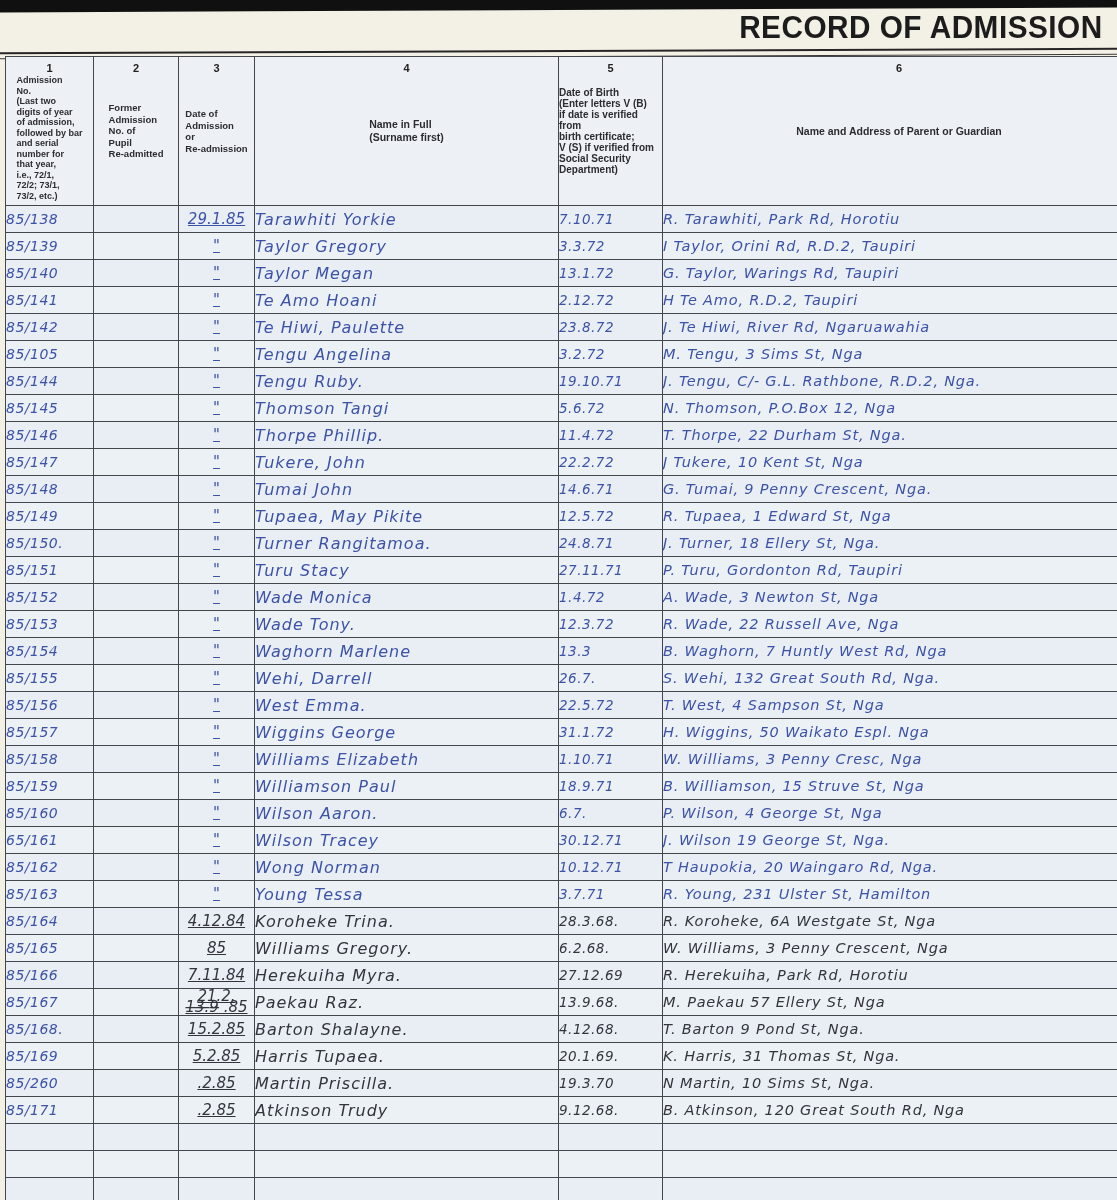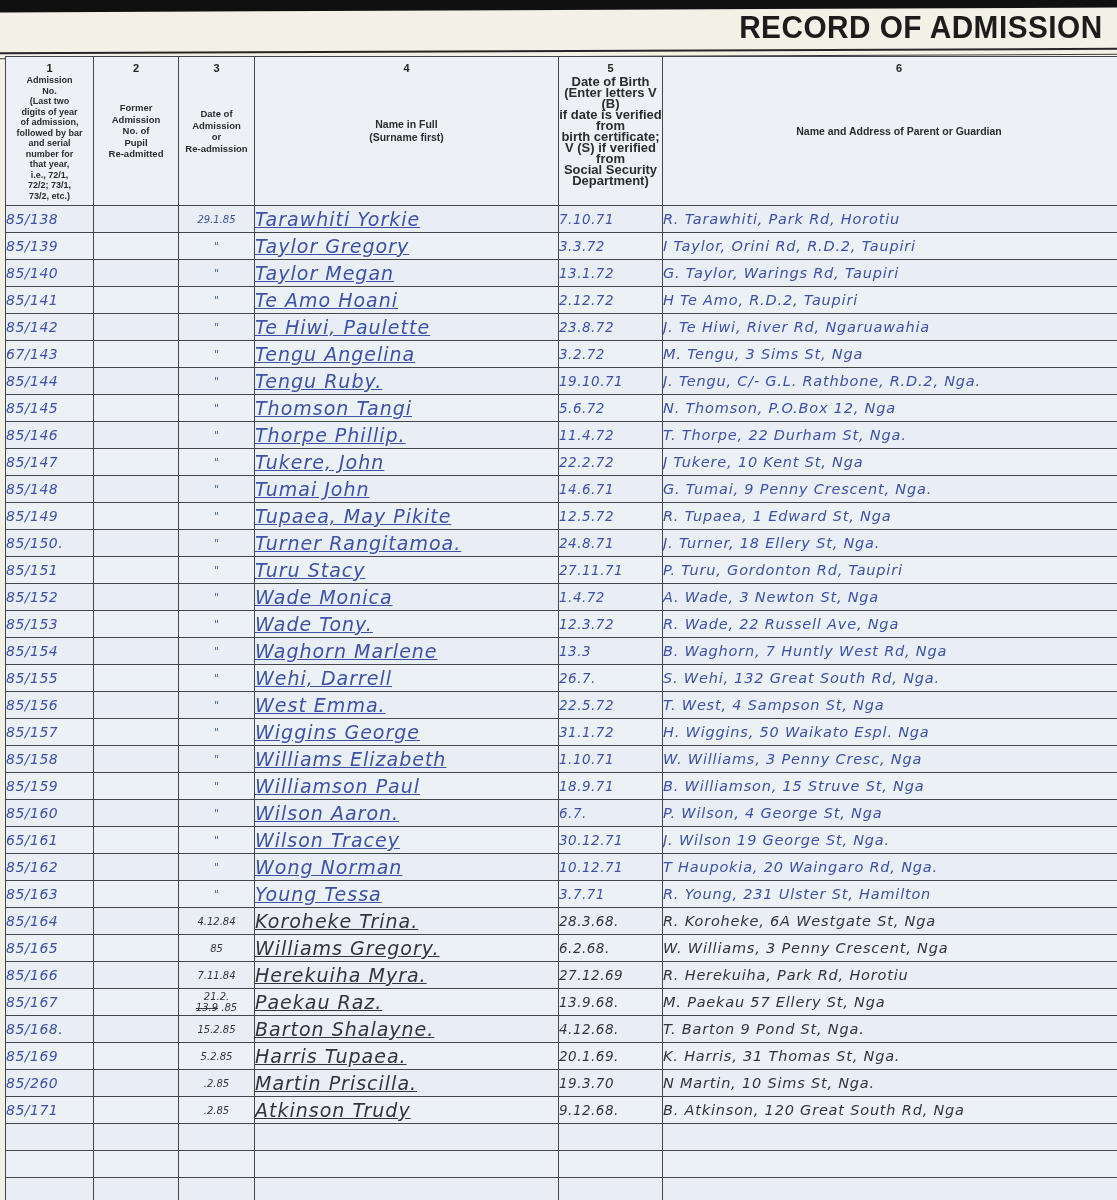--- a/index.html
+++ b/index.html
@@ -37,36 +37,36 @@
     background:#edf1f6;position:relative;height:148px;
     font-weight:normal;color:#28282c;vertical-align:middle;
   }
   .col-num{
     position:absolute;top:5px;left:0;width:100%;text-align:center;
     font-size:11px;font-weight:bold;color:#222;
   }
   .col-label{
     display:flex;align-items:center;justify-content:center;
     height:100%;width:100%;
-    white-space:pre-line;text-align:center;
+    white-space:pre-line;text-align:left;
     font-size:9.5px;line-height:11.5px;font-weight:bold;color:#2c2c30;
   }
   th.h1 .col-label{font-size:9px;line-height:10.5px;padding-top:14px;box-sizing:border-box;}
   th.h4 .col-label, th.h6 .col-label{font-size:10.5px;line-height:13px;}
-  th.h5 .col-label{font-size:13px;line-height:11px;}
+  th.h5 .col-label{font-size:10px;line-height:11px;}
   table.ledger td{
     height:26px;background:#e9eef5;
     font-family:"DejaVu Sans", sans-serif;font-style:italic;
     color:#3c52a6;vertical-align:middle;
   }
   tr:nth-child(even) td{background:#ecf1f6;}
   td.c-no{font-size:14px;padding-left:7px;letter-spacing:0.5px;color:#3c52a6;}
   td.c-former{}
-  td.c-date{font-size:10px;text-align:center;white-space:pre-line;line-height:11px;}
-  td.c-name{font-size:19px;padding-left:22px;letter-spacing:1px;white-space:nowrap;text-decoration:underline;}
+  td.c-date{font-size:15px;text-align:center;white-space:pre-line;line-height:11px;text-decoration:underline;}
+  td.c-name{font-size:16px;padding-left:22px;letter-spacing:1px;white-space:nowrap;}
   td.c-dob{font-size:13.5px;letter-spacing:0.5px;white-space:nowrap;}
   td.c-guardian{font-size:14.5px;padding-left:9px;letter-spacing:0.8px;white-space:nowrap;}
   tr.ink-dark td.c-date, tr.ink-dark td.c-name,
   tr.ink-dark td.c-dob, tr.ink-dark td.c-guardian{color:#33343c;}
 </style>
 </head>
 <body>
 
 <div class="top-bar"></div>
 
@@ -171,21 +171,21 @@
   </tr>
       <tr class="ink-blue">
     <td class="c-no">85/142</td>
     <td class="c-former"></td>
     <td class="c-date">"</td>
     <td class="c-name">Te Hiwi, Paulette</td>
     <td class="c-dob">23.8.72</td>
     <td class="c-guardian">J. Te Hiwi, River Rd, Ngaruawahia</td>
   </tr>
       <tr class="ink-blue">
-    <td class="c-no">67/143</td>
+    <td class="c-no">85/105</td>
     <td class="c-former"></td>
     <td class="c-date">"</td>
     <td class="c-name">Tengu Angelina</td>
     <td class="c-dob">3.2.72</td>
     <td class="c-guardian">M. Tengu, 3 Sims St, Nga</td>
   </tr>
       <tr class="ink-blue">
     <td class="c-no">85/144</td>
     <td class="c-former"></td>
     <td class="c-date">"</td>

